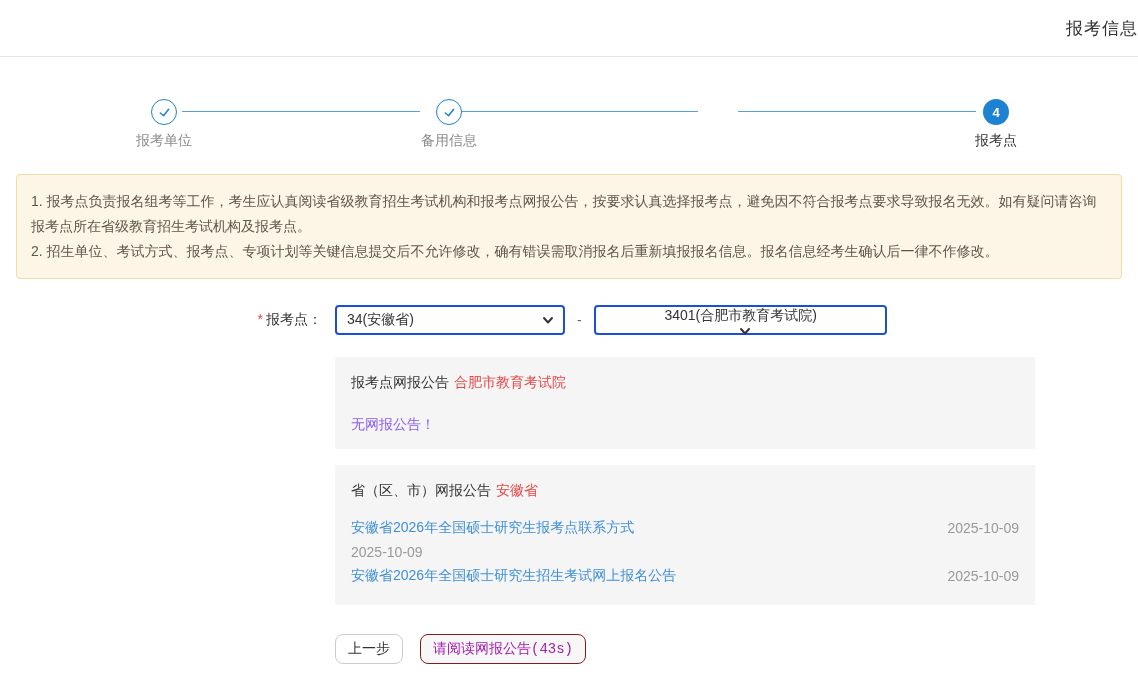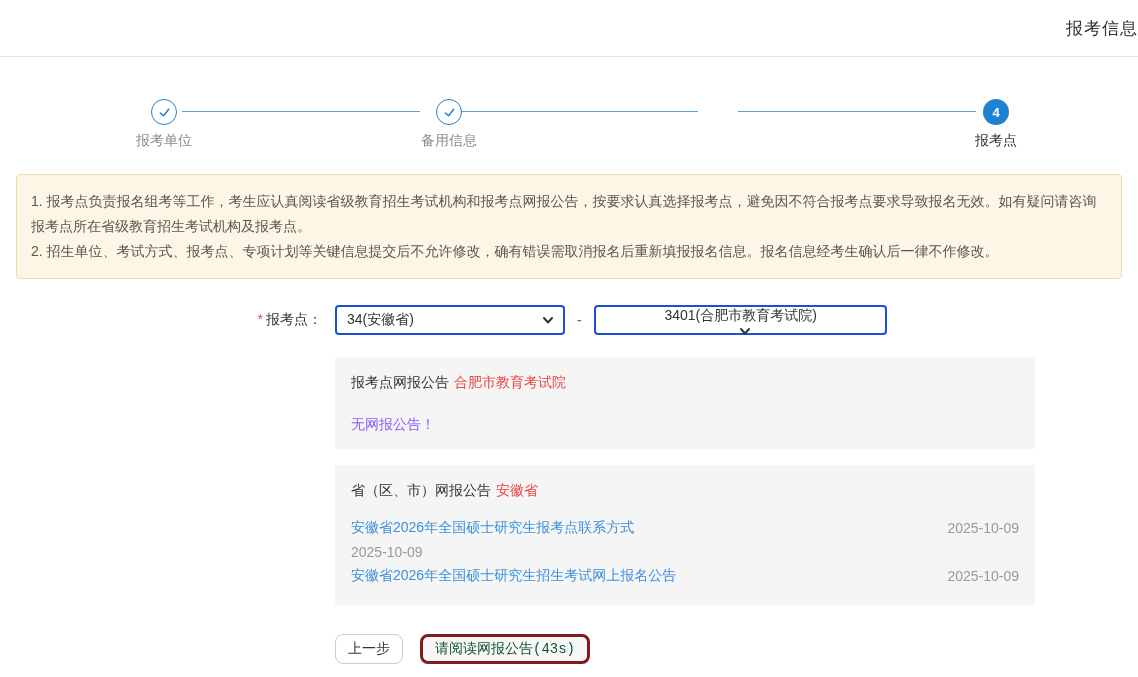--- a/index.html
+++ b/index.html
@@ -54,21 +54,21 @@
   .panel-body{margin-top:22px;color:#8b5cf6;line-height:20px;}
   .notice-list{list-style:none;margin-top:16px;}
   .notice-list li{display:flex;align-items:center;justify-content:space-between;height:24px;}
   .notice-list a{color:var(--link-blue);text-decoration:none;cursor:pointer;}
   .date{color:#999;}
 
   
   .actions{margin:29px 0 0 335px;display:flex;align-items:center;gap:17px;}
   .btn{height:30px;border-radius:8px;font-size:14px;font-family:Liberation Mono, monospace;padding:0 12px;}
   .btn-prev{background:#fff;border:1px solid #ccc;color:#333;cursor:pointer;}
-  .btn-next{background:#f7f7f7;border:3px solid #7f1d1d;color:#14532d;cursor:not-allowed;}
+  .btn-next{background:#f7f7f7;border:1px solid #7f1d1d;color:#a21caf;cursor:not-allowed;}
 </style>
 </head>
 <body>
 
 <div class="page">
 
   <header class="header">
     <h1 class="title">报考信息</h1>
   </header>
 

